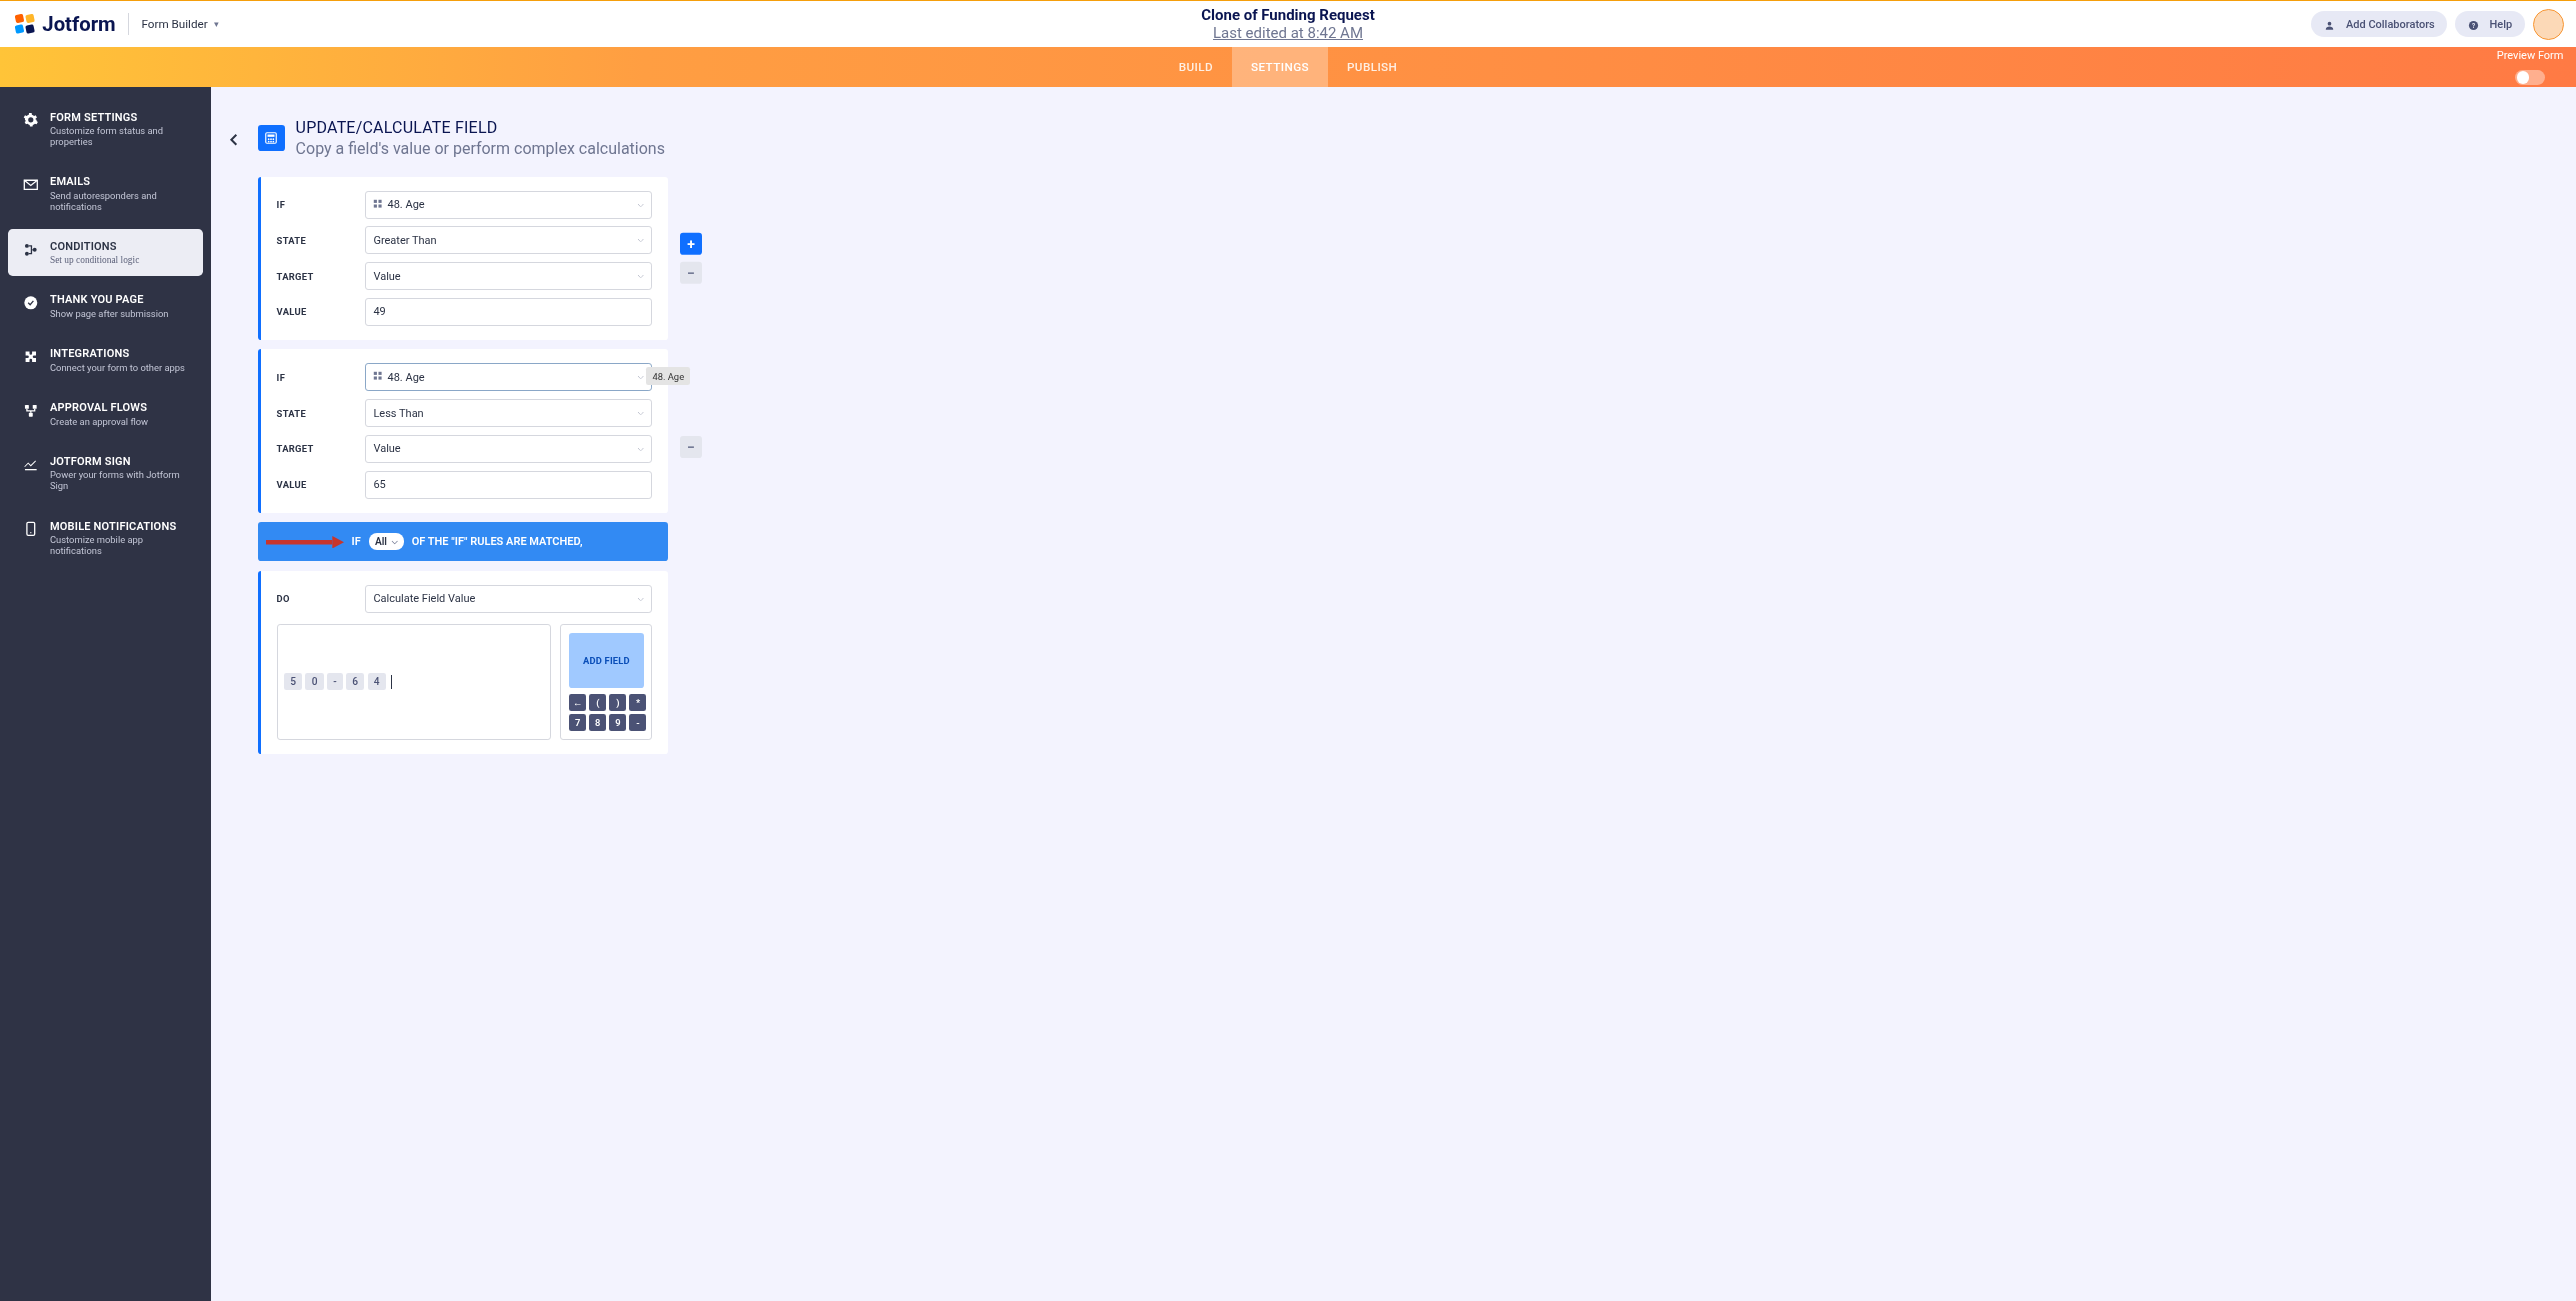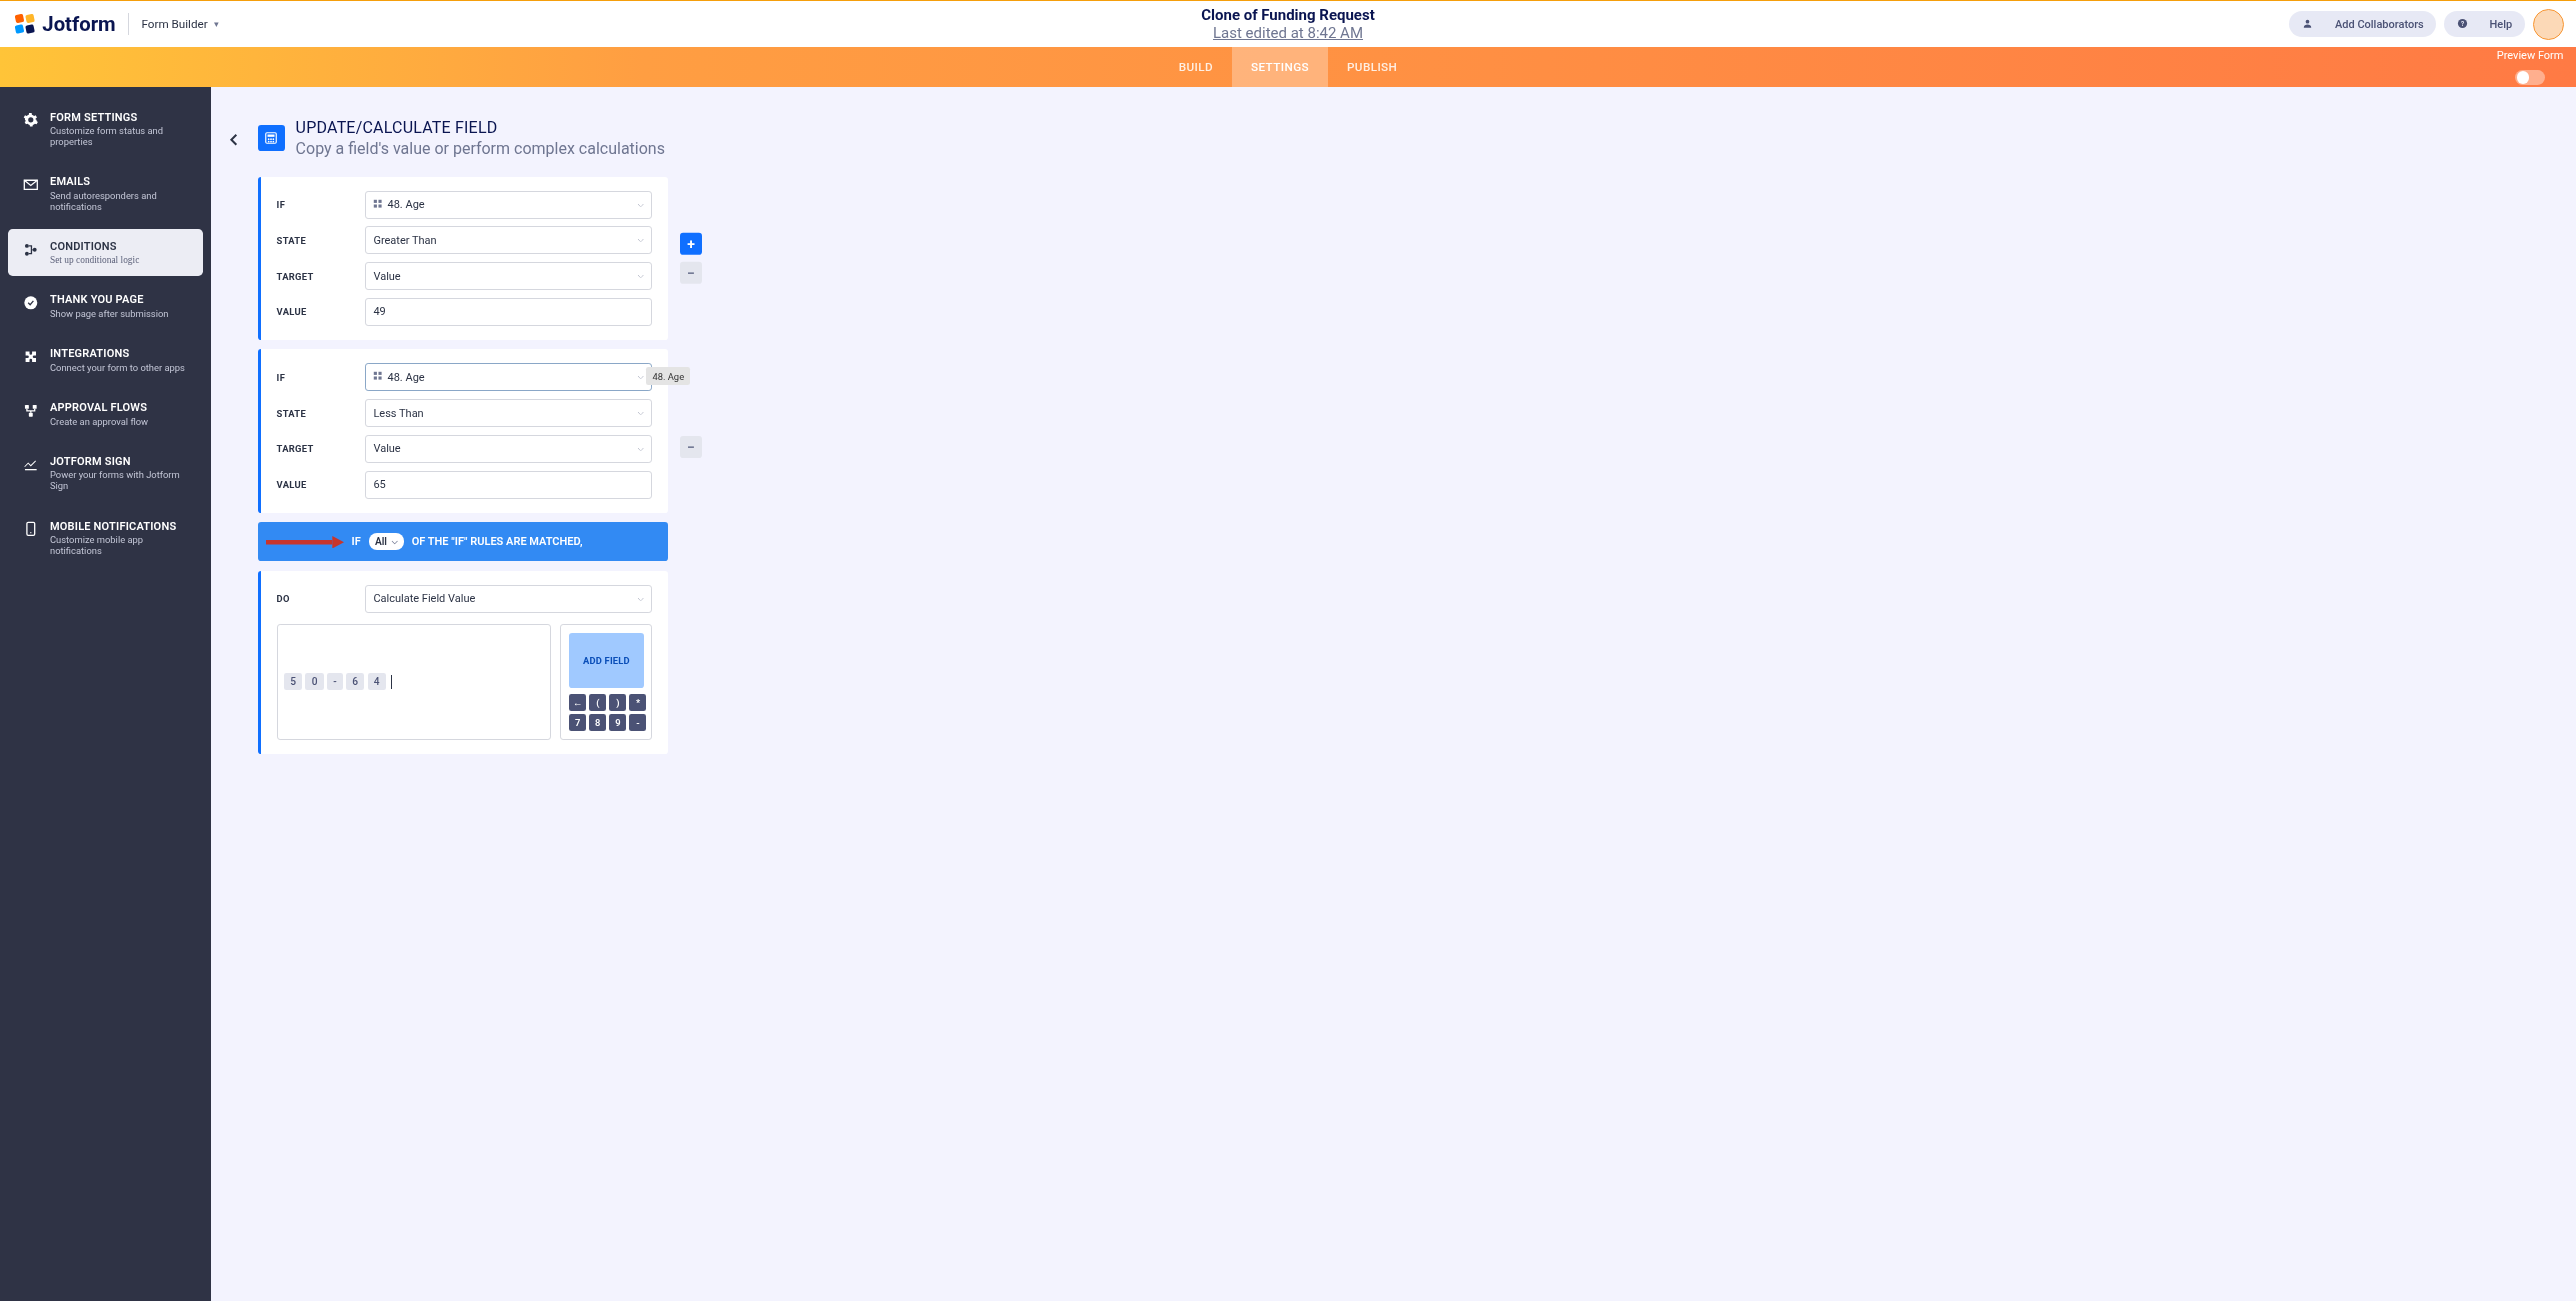--- a/index.html
+++ b/index.html
@@ -69,22 +69,22 @@
   text-decoration: underline;
 }
 .right-actions {
   margin-left: auto;
   display: flex;
   align-items: center;
   gap: 7.8px;
 }
 .pill-btn {
   display: flex;
-  align-items: flex-start;
-  gap: 22px;
+  align-items: flex-end;
+  gap: 11px;
   background: #e7e9f5;
   color: #4b5275;
   padding: 6.3px 12.5px;
   border-radius: 15.6px;
   font-size: 11px;
   font-weight: 500;
   cursor: pointer;
 }
 .avatar {
   width: 31px;

